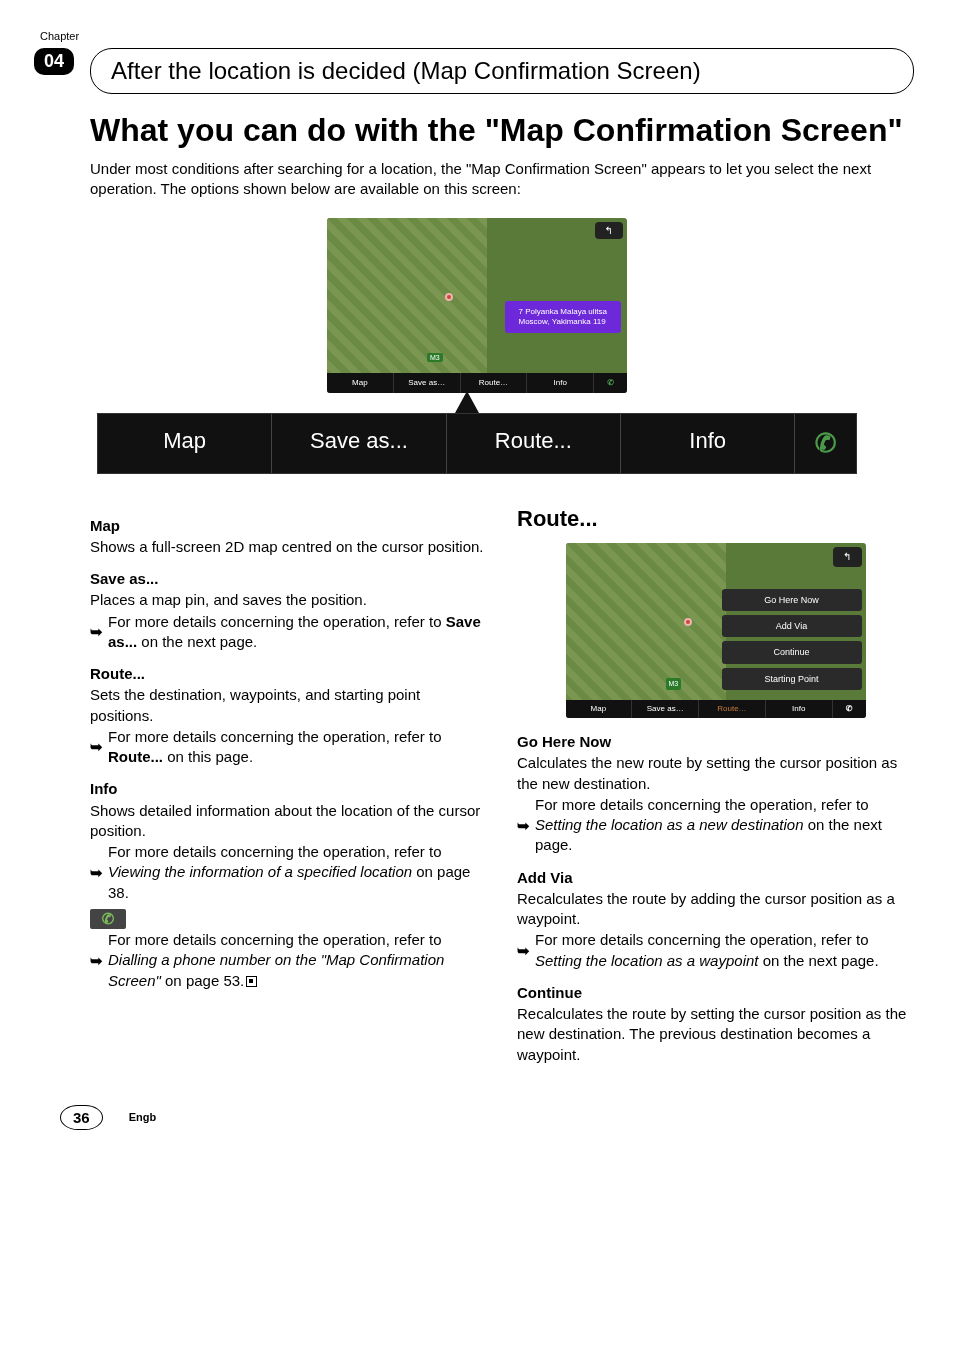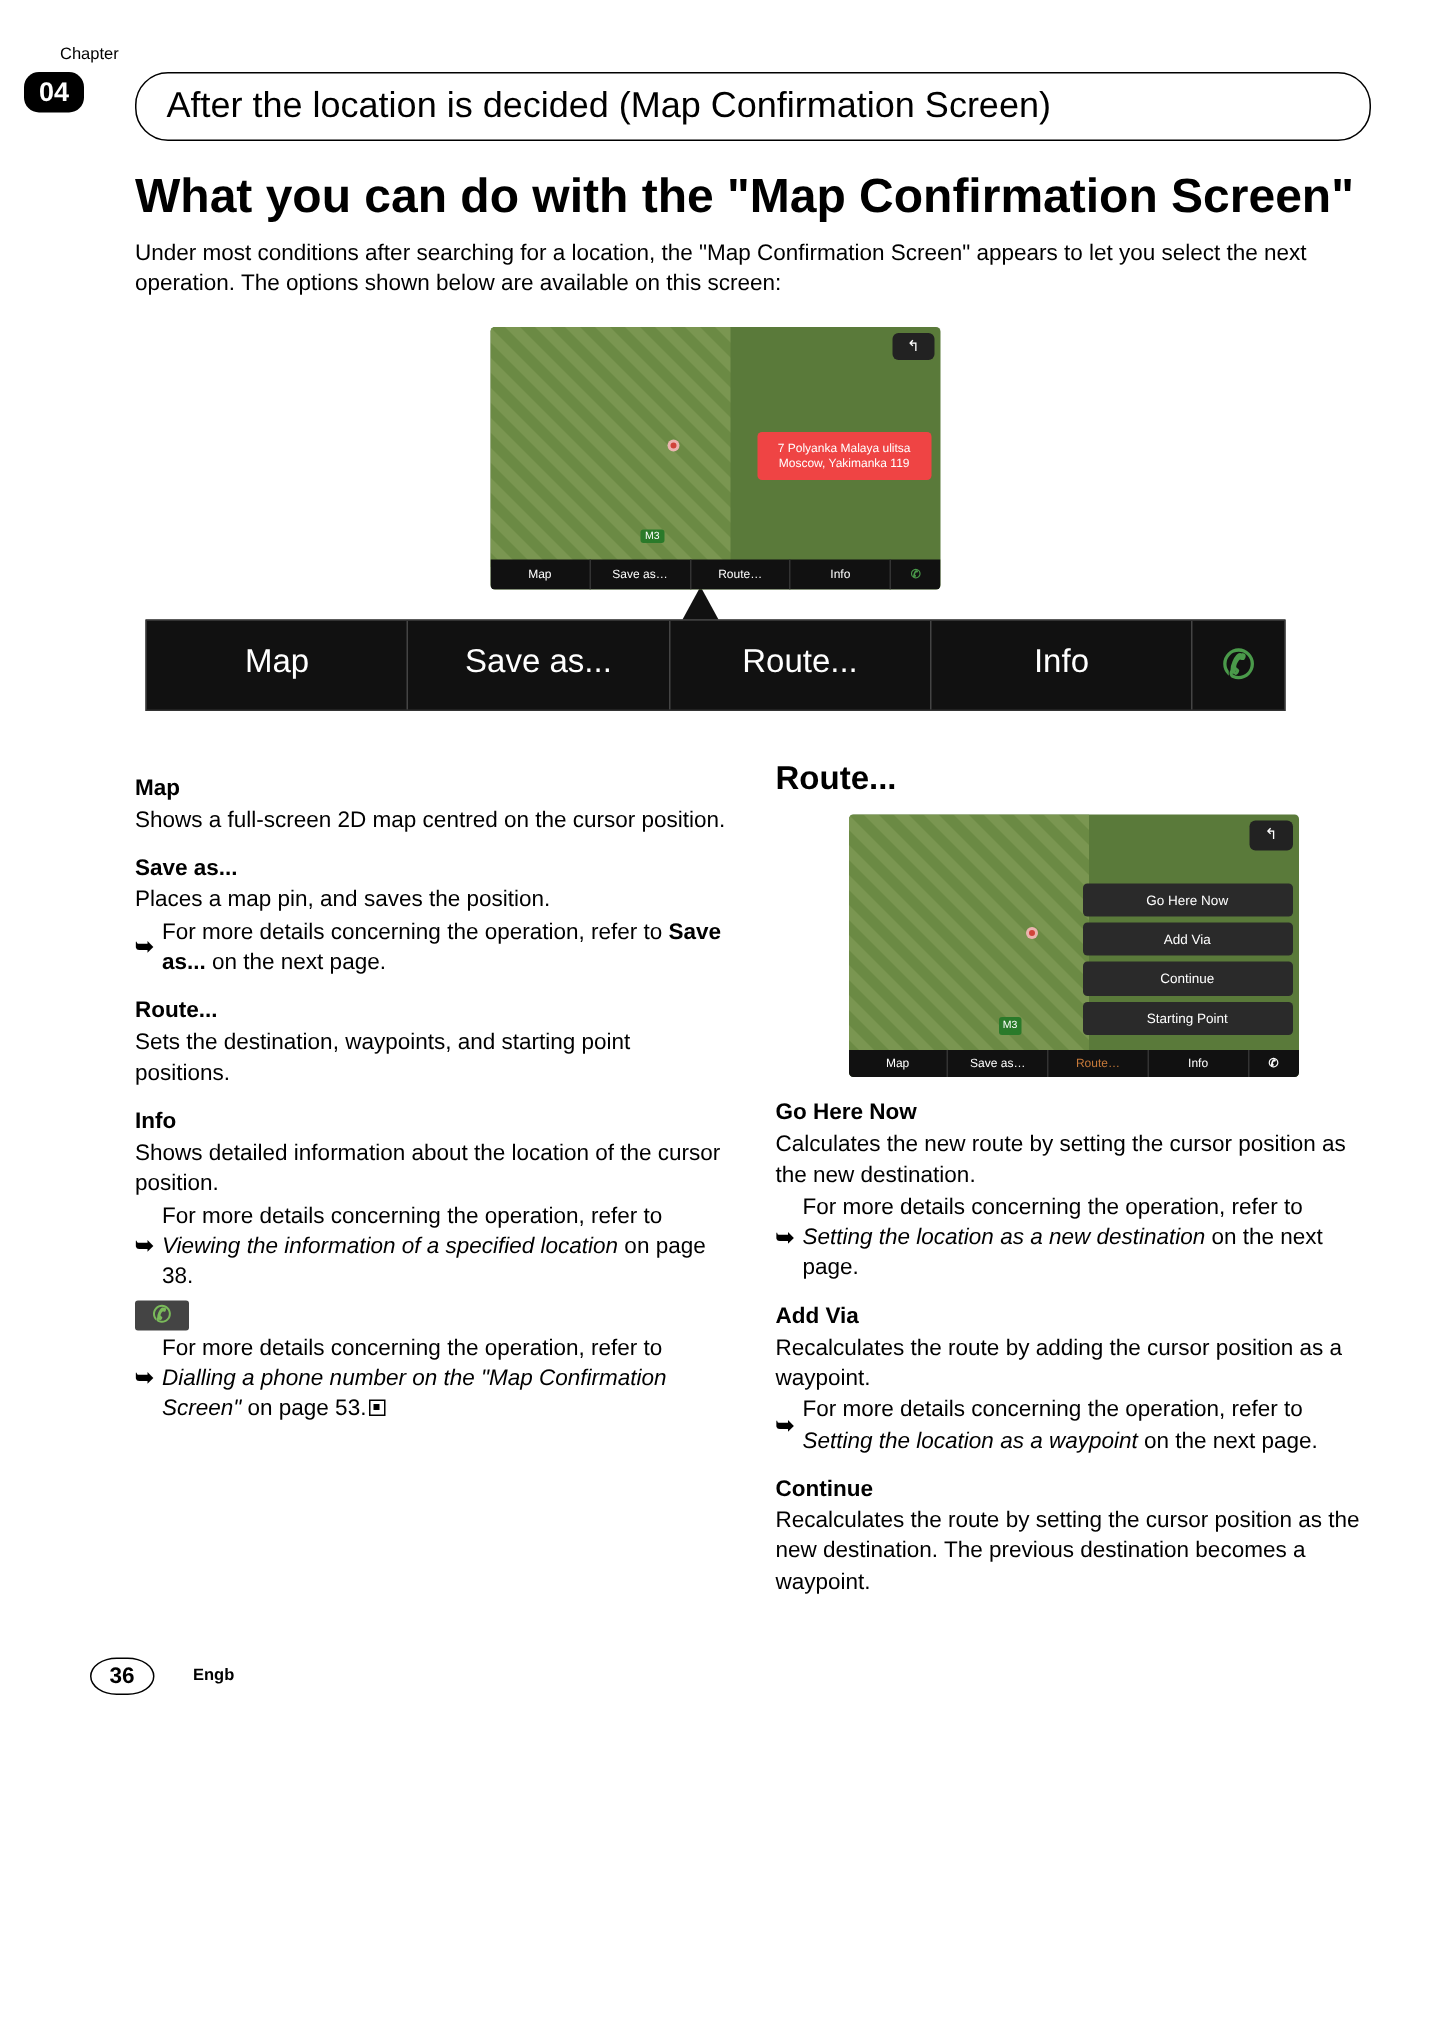--- a/index.html
+++ b/index.html
@@ -24,21 +24,21 @@
   }
   .chapter-badge {
     background: #000;
     color: #fff;
     font-weight: bold;
     border-radius: 10px;
     padding: 3px 10px;
     font-size: 18px;
     position: absolute;
     top: 48px;
-    left: 16px;
+    left: 34px;
     z-index: 2;
   }
   .header-container {
     border: 1.5px solid #000;
     border-radius: 22px;
     padding: 8px 20px;
     margin-left: 50px;
     margin-bottom: 18px;
     margin-top: 18px;
   }
@@ -72,26 +72,25 @@
     border-radius: 3px;
     overflow: hidden;
   }
   .screenshot-map {
     position: absolute; top:0; left:0; width: 160px; height: 160px;
     background: linear-gradient(45deg,#6b8a44 25%,#7a9651 25%,#7a9651 50%,#6b8a44 50%,#6b8a44 75%,#7a9651 75%);
     background-size: 20px 20px;
   }
   .screenshot-info-box {
     position: absolute;
-    top: 70px; right: 6px;
-    background: #ef4444; color:#fff;
+    top: 83px; right: 6px;
+    background: #6d28d9; color:#fff;
     font-size: 8px;
     padding: 6px 14px;
     border-radius: 3px;
-    text-align: center;
     line-height: 1.3;
   }
   .screenshot-m3 {
     position: absolute; top:135px; left:100px;
     background:#2a7a2a; color:#fff; font-size:7px; padding:1px 3px; border-radius:2px;
   }
   .screenshot-back {
     position:absolute; top:4px; right:4px;
     background:#222; color:#fff; font-size:10px; padding:3px 10px; border-radius:4px;
   }
@@ -278,20 +277,26 @@
       <div>Places a map pin, and saves the position.</div>
       <div class="bullet">
         <span class="bullet-arrow arrow-glyph"></span>
         <span>
           <span>For more details concerning the operation, refer to </span><span class="bold">Save as...</span><span> on the next page.</span>
         </span>
       </div>
 
       <h3>Route...</h3>
       <div>Sets the destination, waypoints, and starting point positions.</div>
+      <div class="bullet">
+        <span class="bullet-arrow arrow-glyph"></span>
+        <span>
+          <span>For more details concerning the operation, refer to </span><span class="bold">Route...</span><span> on this page.</span>
+        </span>
+      </div>
 
       <h3>Info</h3>
       <div>Shows detailed information about the location of the cursor position.</div>
       <div class="bullet">
         <span class="bullet-arrow arrow-glyph"></span>
         <span>
           <span>For more details concerning the operation, refer to </span><span class="italic">Viewing the information of a specified location</span><span> on page 38.</span>
         </span>
       </div>
 

